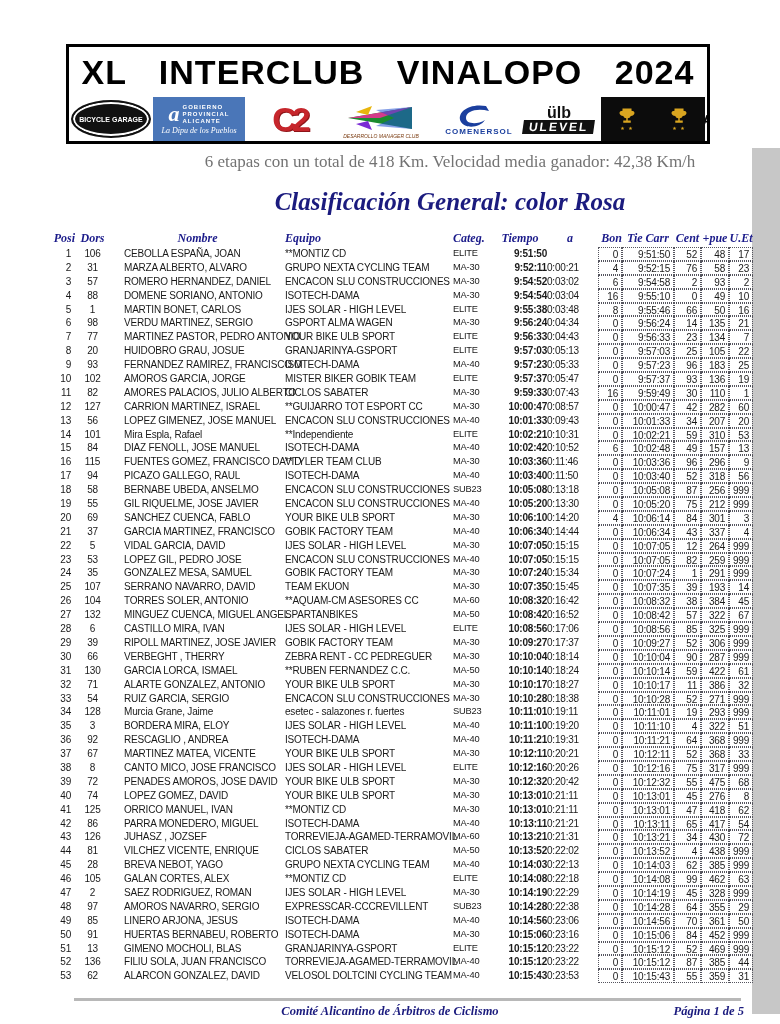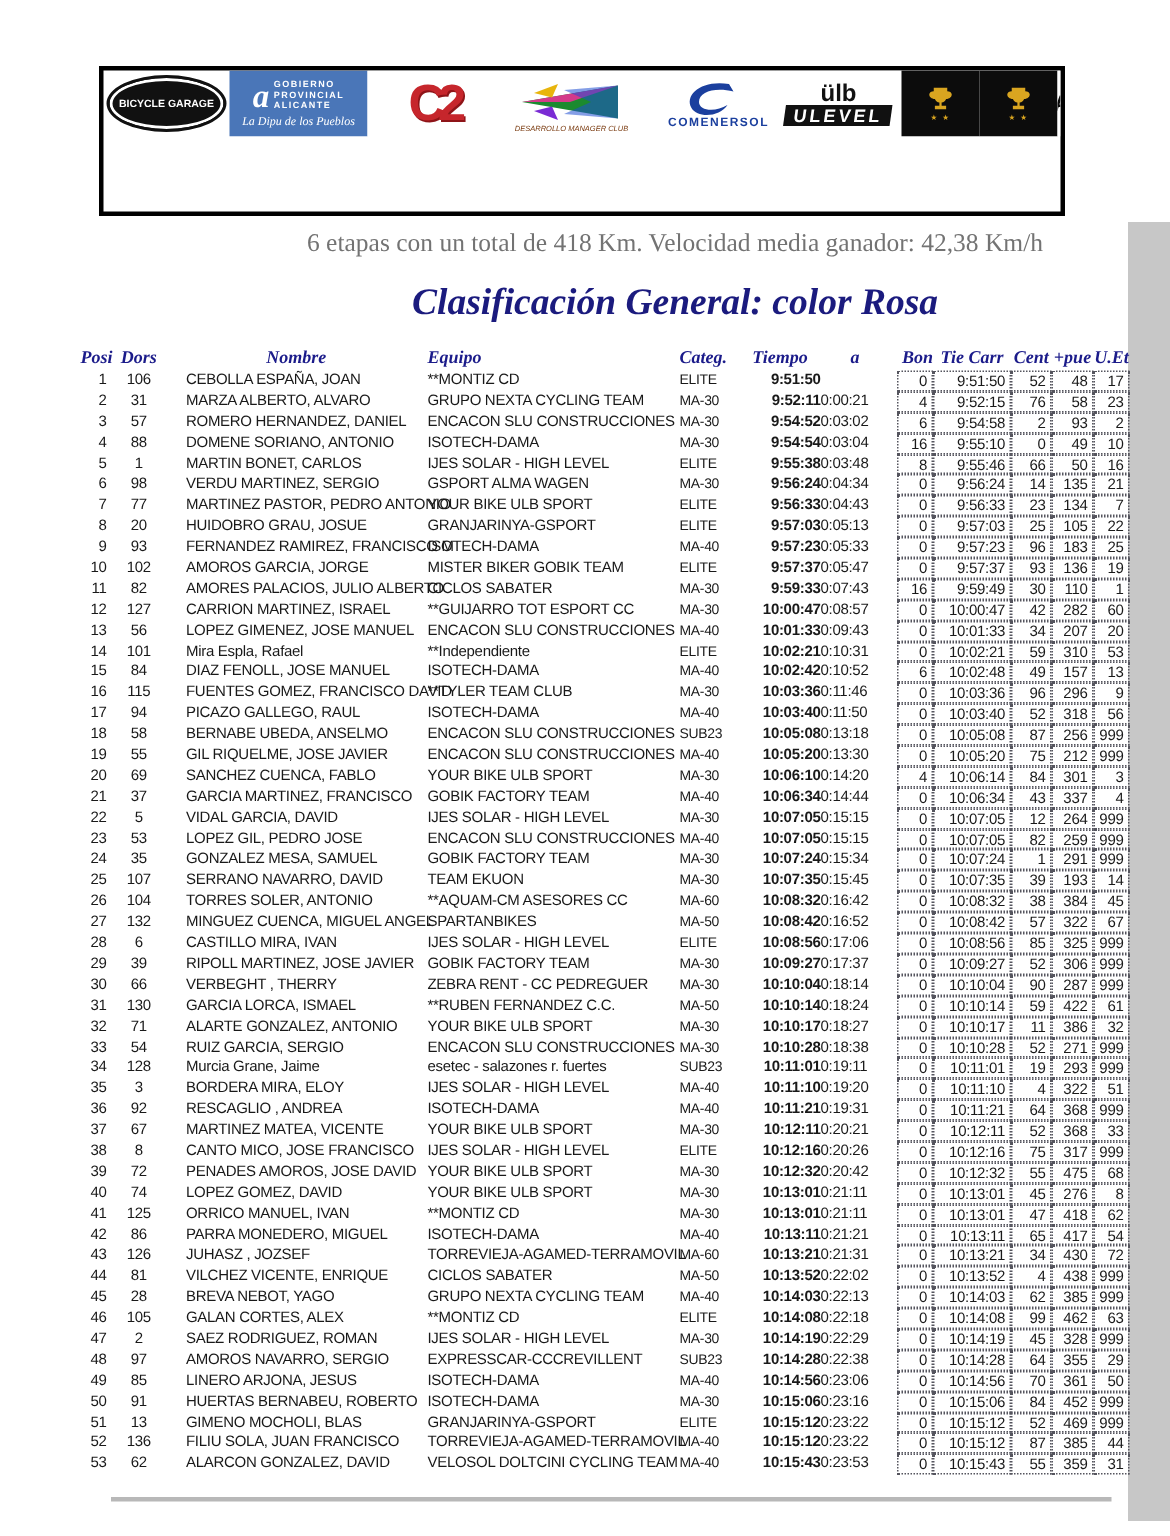--- a/index.html
+++ b/index.html
@@ -74,20 +74,21 @@
   .footer-center{position:absolute;left:0;width:780px;text-align:center;}
   .footer-right{position:absolute;right:36px;}
 </style>
 </head>
 <body>
 
 <div class="page">
   <div class="edge-strip"></div>
 
   <div class="header-box">
+    <div class="event-title">XL INTERCLUB VINALOPO 2024</div>
     <div class="logos">
       <div class="logo logo-bg">
         <div class="bg-oval">BICYCLE GARAGE</div>
       </div>
       <div class="logo logo-dipu">
         <div class="dipu-top">
           <span class="dipu-a">a</span>
           <span class="dipu-lines">
             <span>GOBIERNO</span><br>
             <span>PROVINCIAL</span><br>
@@ -1000,13 +1001,17 @@
       <span></span>
       <span class="dcell">0</span>
       <span class="dcell">10:15:43</span>
       <span class="dcell">55</span>
       <span class="dcell">359</span>
       <span class="dcell">31</span>
     </div>
   </div>
 
   <div class="footer-rule"></div>
+  <div class="footer">
+    <span class="footer-center">Comité Alicantino de Árbitros de Ciclismo</span>
+    <span class="footer-right">Página 1 de 5</span>
+  </div>
 </div>
 
 </body></html>

